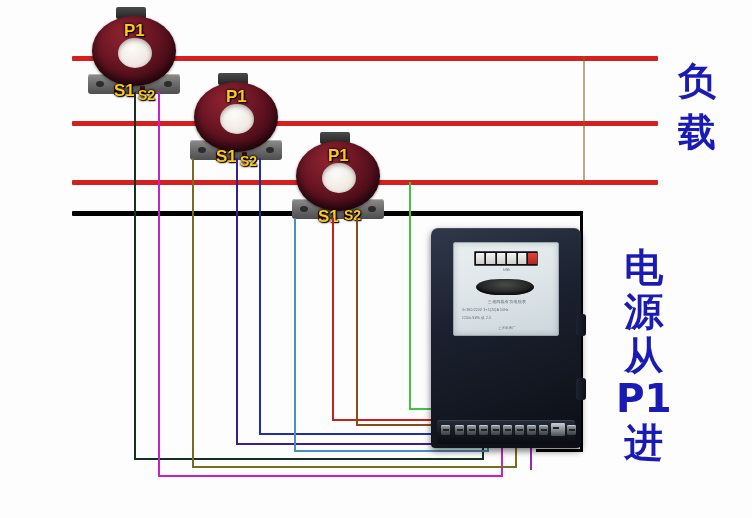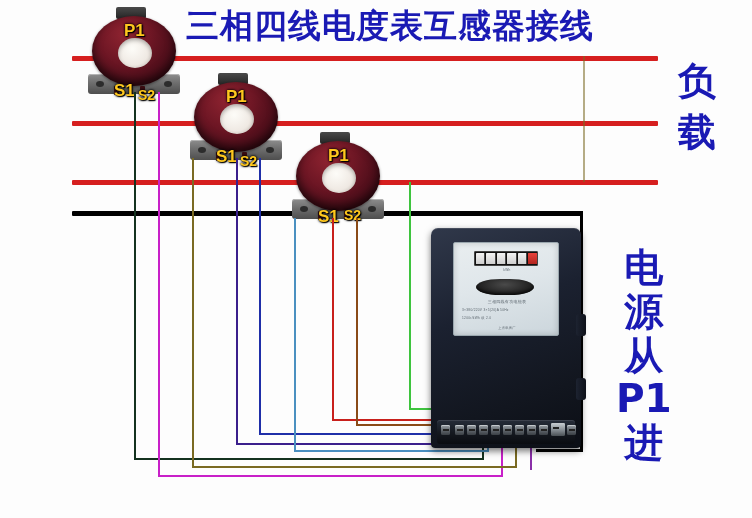--- a/index.html
+++ b/index.html
@@ -141,21 +141,20 @@
       display:flex;flex-direction:column;gap:13px;align-items:center;}
   #source-label{position:absolute;left:616px;top:248px;font-size:39px;
       display:flex;flex-direction:column;gap:4px;align-items:center;}
   #source-label span{line-height:1.02;}
 </style>
 </head>
 <body>
 
 <div id="stage">
 
-  <div id="title" class="cjk">三相四线电度表互感器接线</div>
 
   <div class="bus red" style="left:72px;top:56px;width:586px;"></div>
   <div class="bus red" style="left:72px;top:121px;width:586px;"></div>
   <div class="bus red" style="left:72px;top:180px;width:586px;"></div>
   <div class="bus black" style="left:72px;top:211px;width:510px;"></div>
 
   <div class="vw" style="left:580px;top:211px;height:240px;background:#000;width:3px;"></div>
   <div class="hw" style="left:536px;top:449px;width:47px;background:#000;height:3px;"></div>
 
   <div class="ct" style="left:86px;top:12px;">

